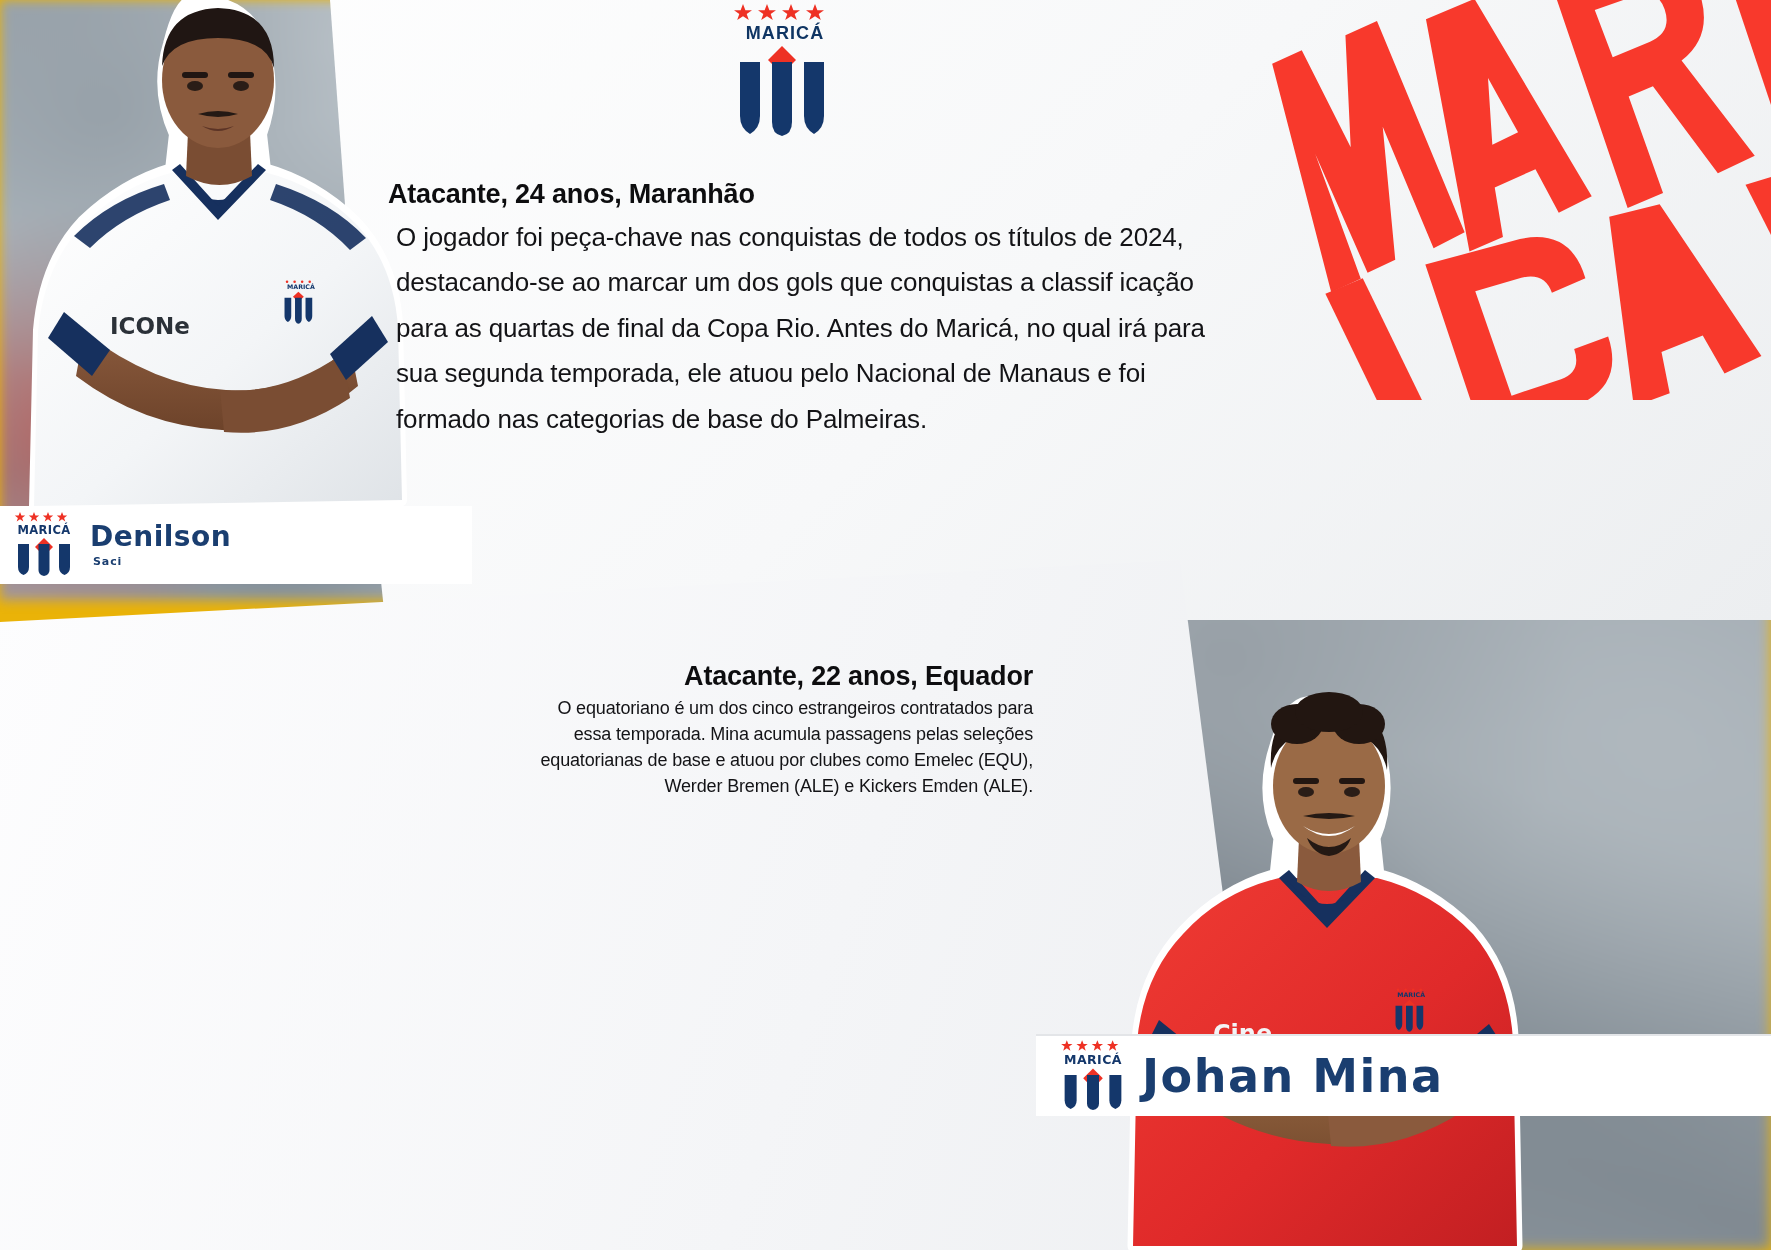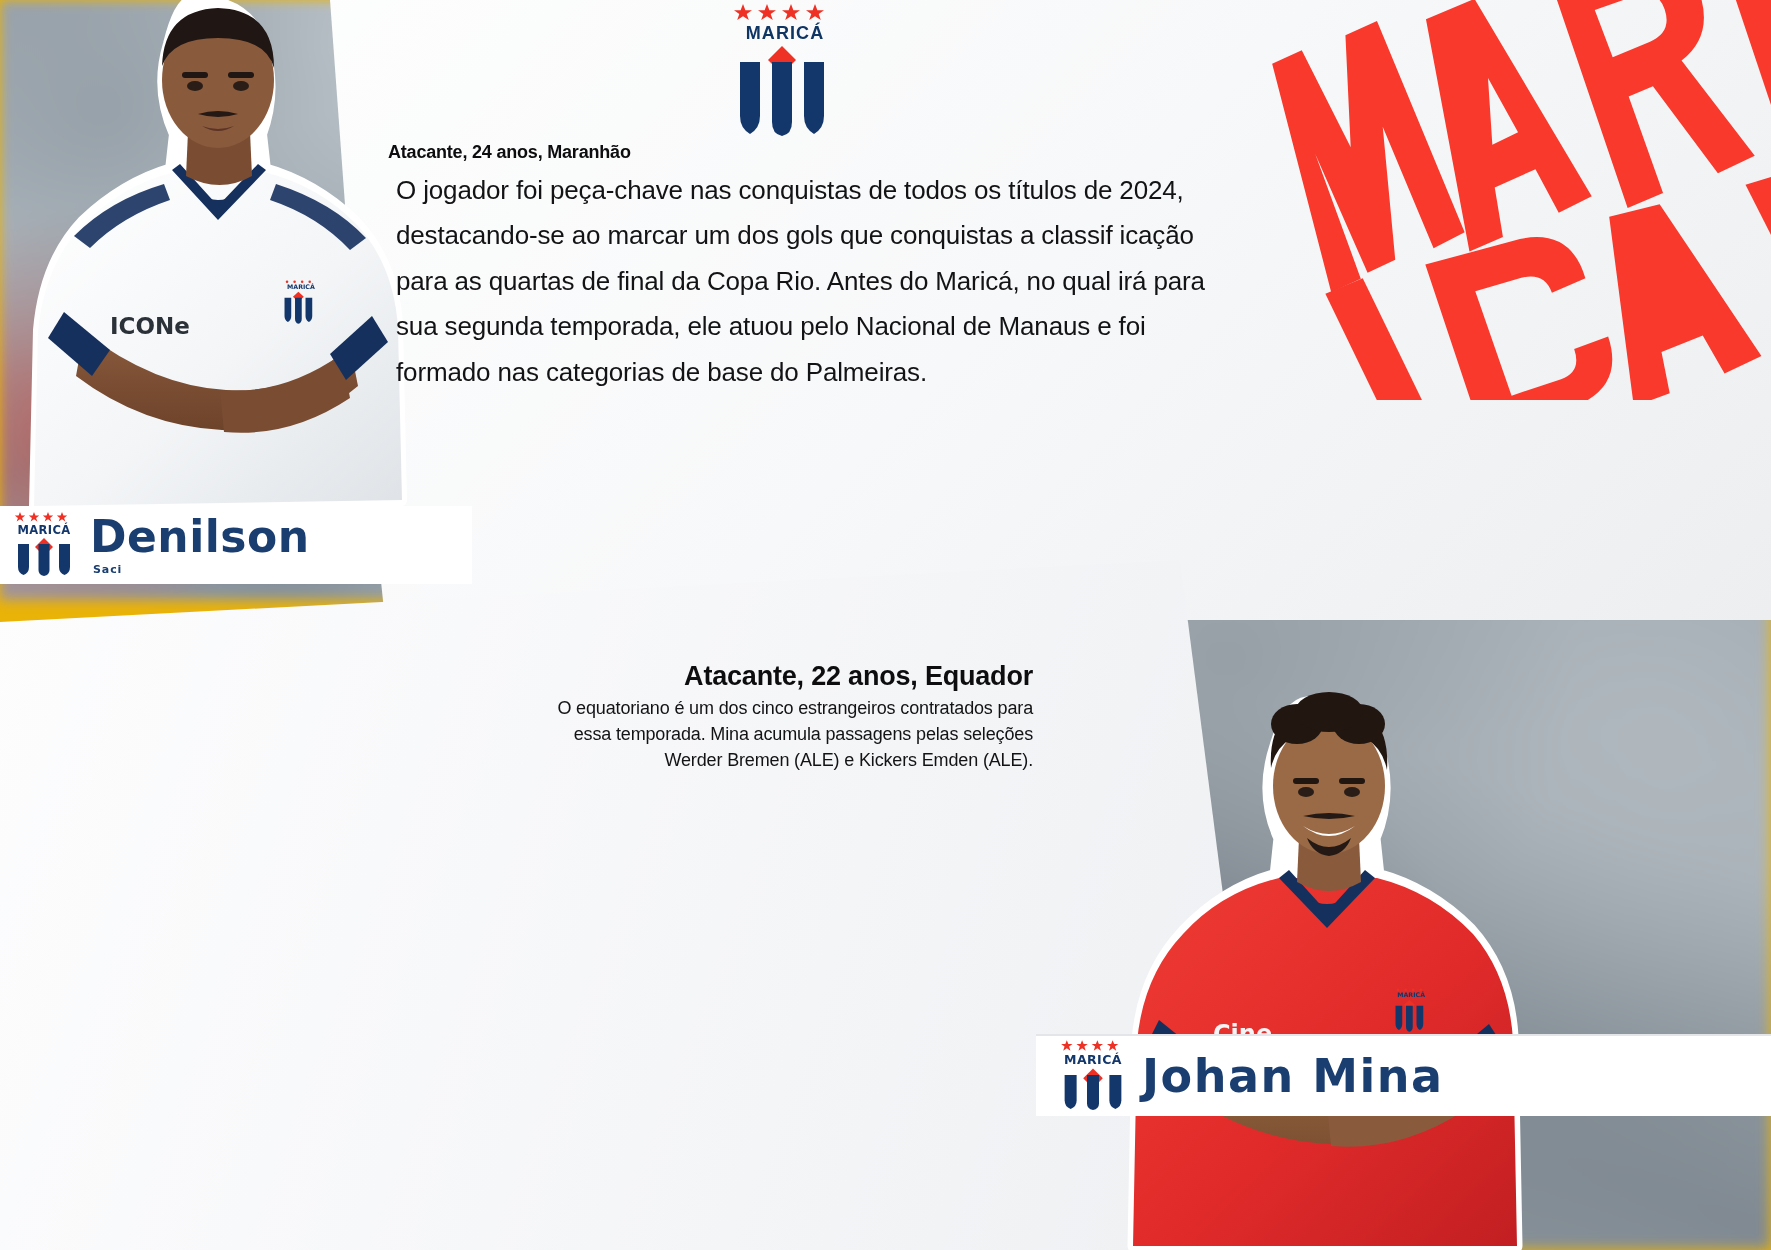--- a/index.html
+++ b/index.html
@@ -85,22 +85,22 @@
     position:absolute; right:240px; bottom:0px; width:420px; height:560px;
     z-index:5;
   }
 
   
   .block-1 {
     position:absolute; left:388px; top:142px; width:1040px;
     z-index:7;
   }
   .block-1 .headline {
-    font-size:18px; font-weight:700; color:#0d0d0f; letter-spacing:-.2px;
-    line-height:1.22; margin-bottom:3px;
+    font-size:27px; font-weight:700; color:#0d0d0f; letter-spacing:-.2px;
+    line-height:1.22; margin-bottom:3px;margin-top:36px;
   }
   .block-1 .body {
     font-size:26px; color:#131316; line-height:1.44; letter-spacing:-.15px;
   }
   .block-1 .body p { margin:8px; }
 
   .block-2 {
     position:absolute; left:88px; top:660px; width:945px;
     z-index:7; text-align:right;
   }
@@ -124,21 +124,21 @@
     padding-left:16px;
   }
   .nameplate-2 {
     left:1036px; top:1036px; width:740px; height:80px;
     padding-left:22px;
   }
   .np-crest { width:64px; flex:0 0 64px; }
   .np-names { margin-left:14px; }
   .np-first {
     font-family:"DejaVu Sans", sans-serif;
-    font-size:44px; font-weight:700; color:#1a3e70;
+    font-size:28px; font-weight:700; color:#1a3e70;
     letter-spacing:.5px; line-height:1;
   }
   .np-second {
     font-family:"DejaVu Sans", sans-serif;
     font-size:11px; font-weight:700; color:#1a3e70;
     letter-spacing:.9px; line-height:1; margin-top:5px; margin-left:3px;
   }
   .np-single {
     font-family:"DejaVu Sans", sans-serif;
     font-size:46px; font-weight:700; color:#1a3e70;
@@ -354,20 +354,21 @@
       <p>sua segunda temporada, ele atuou pelo Nacional de Manaus e foi</p>
       <p>formado nas categorias de base do Palmeiras.</p>
     </div>
   </div>
 
   <div class="block-2">
     <div class="headline">Atacante, 22 anos, Equador</div>
     <div class="body">
       <p>O equatoriano é um dos cinco estrangeiros contratados para</p>
       <p>essa temporada. Mina acumula passagens pelas seleções</p>
+      <p>equatorianas de base e atuou por clubes como Emelec (EQU),</p>
       <p>Werder Bremen (ALE) e Kickers Emden (ALE).</p>
     </div>
   </div>
 
   <div class="nameplate nameplate-1">
     <div class="np-crest">
       <svg width="64" height="66" viewBox="0 0 64 66">
         <g fill="#ee3124">
           <path d="M8 2 L9.4 5.6 L13.2 5.6 L10.1 7.9 L11.3 11.6 L8 9.3 L4.7 11.6 L5.9 7.9 L2.8 5.6 L6.6 5.6 Z"></path>
           <path d="M22 2 L23.4 5.6 L27.2 5.6 L24.1 7.9 L25.3 11.6 L22 9.3 L18.7 11.6 L19.9 7.9 L16.8 5.6 L20.6 5.6 Z"></path>

